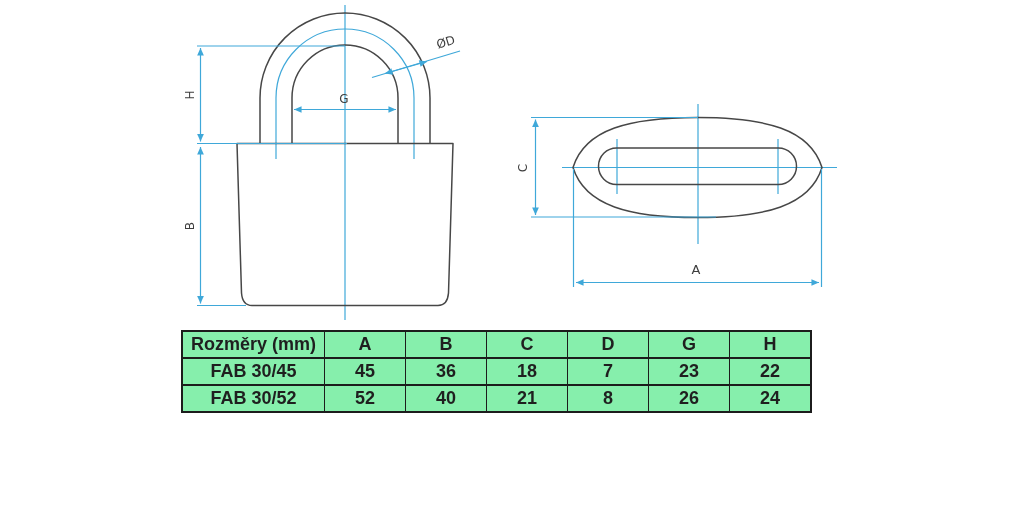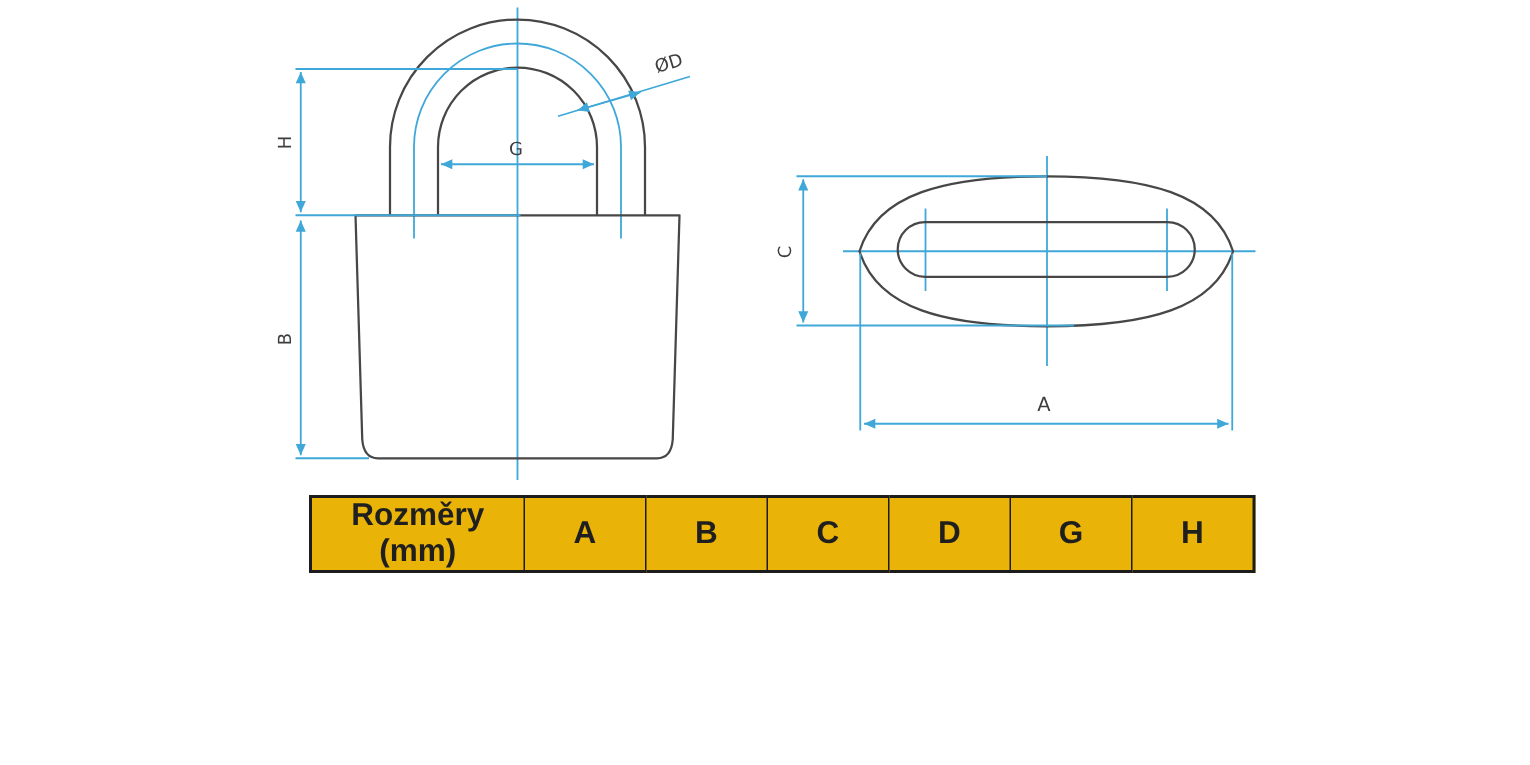--- a/index.html
+++ b/index.html
@@ -3,22 +3,22 @@
 <meta charset="utf-8">
 <style>
   html,body{margin:0;padding:0;background:#ffffff;}
   .stage{position:relative;width:1020px;height:510px;background:#ffffff;overflow:hidden;
          font-family:"Liberation Sans",sans-serif;}
   svg.drawing{position:absolute;left:0;top:0;}
   .blue{stroke:#3fa8d9;stroke-width:1.2;fill:none;}
   .dark{stroke:#474747;stroke-width:1.5;fill:none;stroke-linejoin:round;}
   .lbl{fill:#3d3d3d;font-family:"DejaVu Sans",sans-serif;font-size:12px;}
   .lblA{font-size:13px;}
-  table.dims{position:absolute;left:206px;top:330px;border-collapse:collapse;background:#eab308;
-             color:#1f1f1f;font-family:"Liberation Sans",sans-serif;font-size:21px;font-weight:bold;
+  table.dims{position:absolute;left:181px;top:330px;border-collapse:collapse;background:#86efac;
+             color:#1f1f1f;font-family:"Liberation Sans",sans-serif;font-size:18px;font-weight:bold;
              border:2px solid #1c1c1c;table-layout:fixed;}
   .dims th,.dims td{border-left:1px solid #1c1c1c;border-right:1px solid #1c1c1c;
                     border-top:2px solid #1c1c1c;border-bottom:2px solid #1c1c1c;
                     text-align:center;vertical-align:middle;padding:0;height:25px;width:80px;}
   .dims .c0{width:141px;}
 </style>
 </head>
 <body>
 
 <div class="stage">
@@ -86,16 +86,34 @@
         <th class="c0">Rozměry (mm)</th>
         <th>A</th>
         <th>B</th>
         <th>C</th>
         <th>D</th>
         <th>G</th>
         <th>H</th>
       </tr>
     </thead>
     <tbody>
+      <tr>
+        <td class="c0">FAB 30/45</td>
+        <td>45</td>
+        <td>36</td>
+        <td>18</td>
+        <td>7</td>
+        <td>23</td>
+        <td>22</td>
+      </tr>
+      <tr>
+        <td class="c0">FAB 30/52</td>
+        <td>52</td>
+        <td>40</td>
+        <td>21</td>
+        <td>8</td>
+        <td>26</td>
+        <td>24</td>
+      </tr>
     </tbody>
   </table>
 
 </div>
 
 </body></html>

